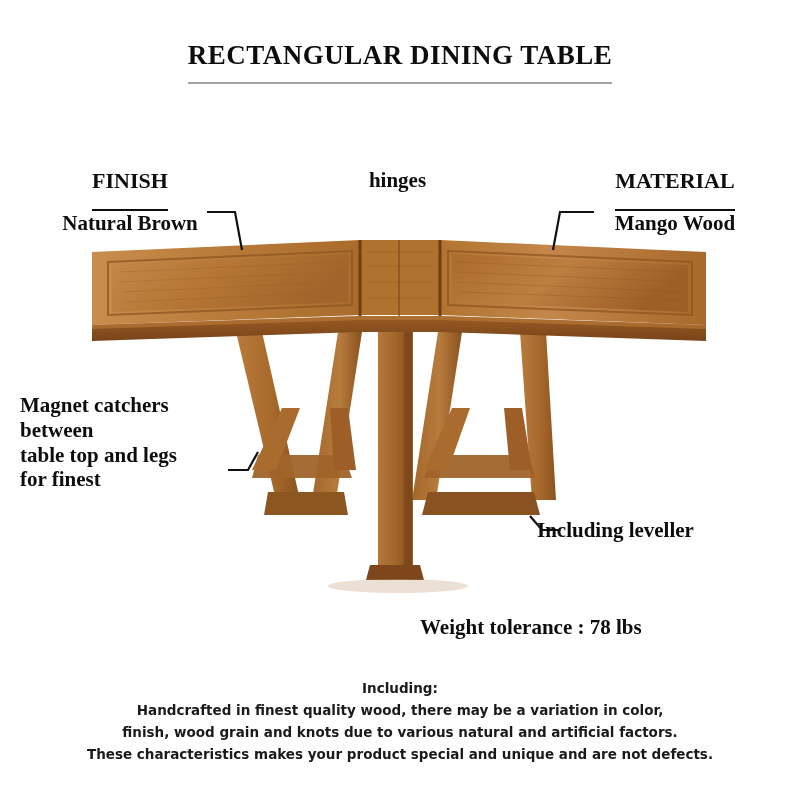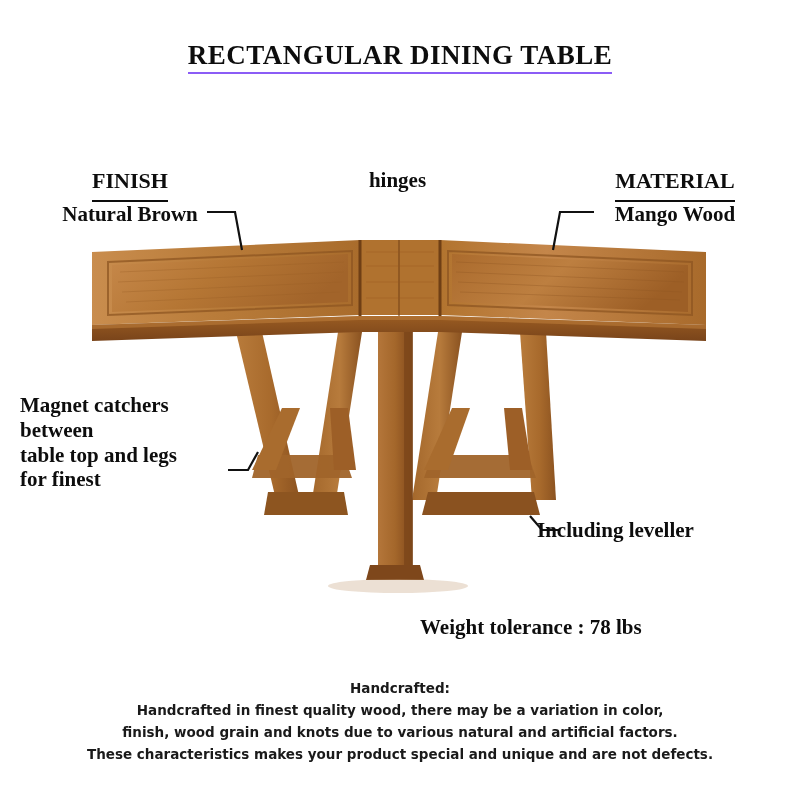--- a/index.html
+++ b/index.html
@@ -24,39 +24,39 @@
     top: 40px;
     width: 800px;
     text-align: center;
     font-family: "Liberation Serif", serif;
     font-weight: bold;
     font-size: 27px;
     letter-spacing: 0.5px;
     color: #0d0d0d;
   }
   .title span.u {
-    border-bottom: 2px solid #8b5cf6;
-    padding-bottom: 2px;
+    border-bottom: 2px solid #a3a3a3;
+    padding-bottom: 12px;
   }
 
   
   .anno {
     position: absolute;
     font-family: "Liberation Serif", serif;
     font-weight: bold;
     color: #0d0d0d;
     line-height: 1.18;
     white-space: nowrap;
   }
   .anno.center { text-align: center; }
   .anno .hdr {
     display: inline-block;
     border-bottom: 2px solid #0d0d0d;
     font-size: 22px;
-    padding-bottom: 6px;
+    padding-bottom: 15px;
   }
   .anno .line { display: block; font-size: 21px; }
 
   
   #finish-label      { left: 30px;  top: 168px; width: 200px; text-align: center; }
   #hinges-label      { left: 290px; top: 168px; width: 215px; text-align: center; }
   #material-label    { left: 580px; top: 168px; width: 190px; text-align: center; }
   #magnet-label      { left: 20px;  top: 393px; width: 215px; text-align: left; }
   #leveller-label    { left: 537px; top: 518px; width: 250px; text-align: left; }
   #weight-label      { left: 420px; top: 615px; width: 310px; text-align: left; }
@@ -256,19 +256,19 @@
 
   <div class="anno" id="leveller-label">
     <span class="line">Including leveller</span>
   </div>
 
   <div class="anno" id="weight-label">
     <span class="line">Weight tolerance : 78 lbs</span>
   </div>
 
   <div class="disclaimer">
-    <div class="dtitle">Handcrafted:</div>
+    <div class="dtitle">Including:</div>
     <div>Handcrafted in finest quality wood, there may be a variation in color,</div>
     <div>finish, wood grain and knots due to various natural and artificial factors.</div>
     <div>These characteristics makes your product special and unique and are not defects.</div>
   </div>
 
 </div>
 
 </body></html>

